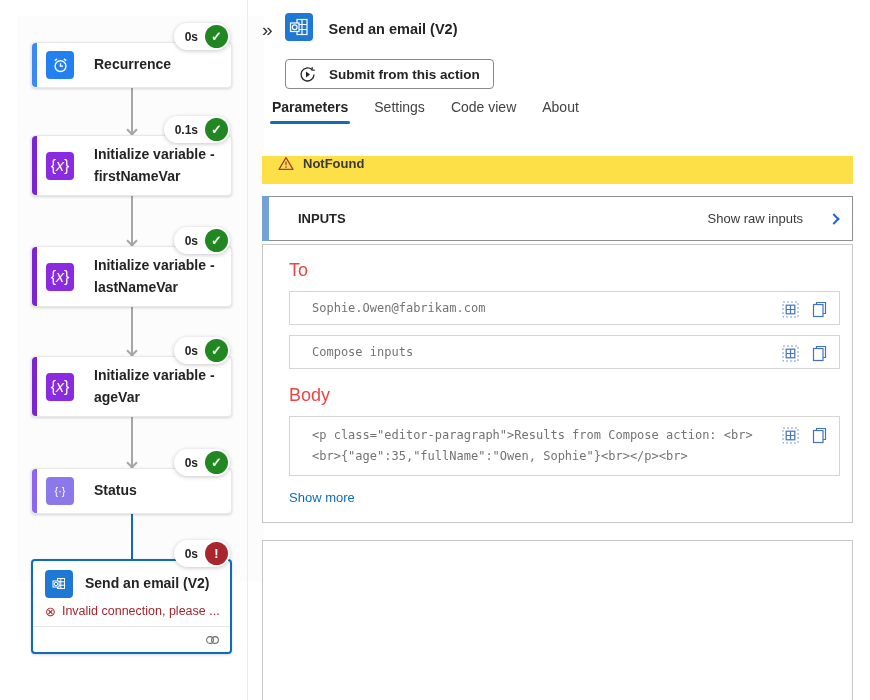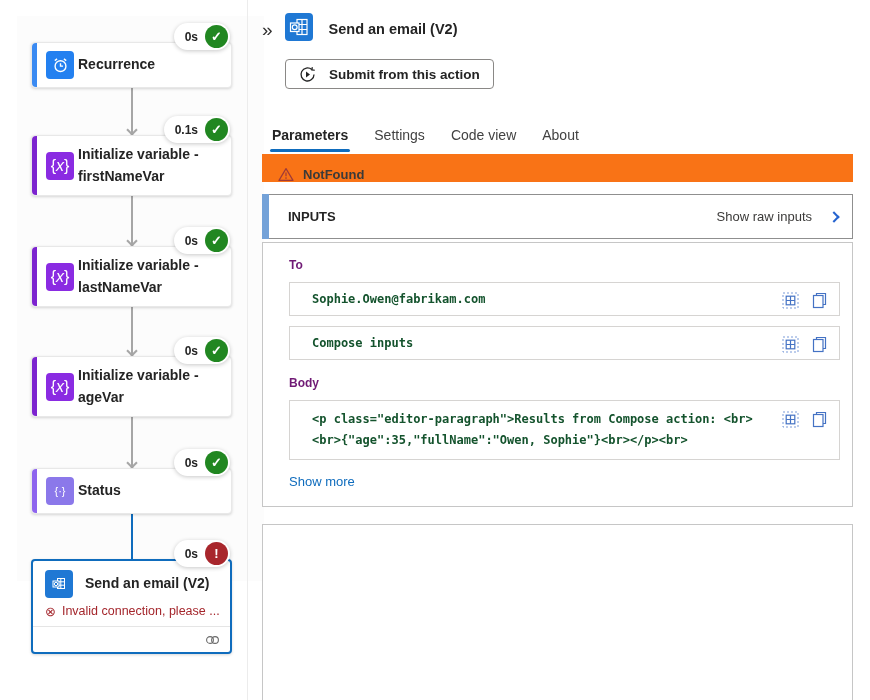--- a/index.html
+++ b/index.html
@@ -10,21 +10,21 @@
   .canvas { position:absolute; left:0; top:16px; width:247px; height:565px; background:#fcfcfc;margin-left:17px; }
   .v-divider { position:absolute; left:247px; top:0; width:1px; height:700px; background:#ececec; }
 
   .edge { position:absolute; left:114px; width:2px; background:#a6a6a6; }
   .edge .arrow { position:absolute; bottom:1px; left:-3px; width:8px; height:8px;
     border-right:2px solid #a6a6a6; border-bottom:2px solid #a6a6a6; transform:rotate(45deg); }
   .edge.blue { background:#0f6cbd; width:2px; }
 
   .node-wrap { position:absolute; left:14px; width:201px; }
   .node-card { position:relative; background:#fff; border:1px solid #e8e8e8; border-radius:4px;
-    box-shadow:0 1px 3px rgba(0,0,0,.16); display:flex; align-items:center; padding:8px 10px 8px 14px; gap:4px; }
+    box-shadow:0 1px 3px rgba(0,0,0,.16); display:flex; align-items:center; padding:8px 10px 8px 14px; gap:20px; }
   .node-card .accent { position:absolute; left:0; top:0; bottom:0; width:5px; border-radius:4px 0 0 4px; }
   .node-icon { flex:0 0 28px; width:28px; height:28px; border-radius:4px; display:flex; align-items:center;
     justify-content:center; color:#fff; }
   .node-icon.glyph::before { font-size:11px; font-style:italic; letter-spacing:0; }
   .node-label { font-size:14px; font-weight:700; color:#242424; line-height:1.55; width:145px; }
 
   .badge { position:absolute; top:-19px; right:2px; height:27px; background:#fff; border-radius:14px;
     box-shadow:0 1px 4px rgba(0,0,0,.22); display:flex; align-items:center; padding:2px 2px 2px 11px; gap:7px; z-index:3; }
   .badge-time { font-size:12px; font-weight:700; color:#242424; }
   .status-circle { width:23px; height:23px; border-radius:50%; display:flex; align-items:center;
@@ -47,47 +47,47 @@
   .panel { position:absolute; left:262px; top:0; width:591px; }
   .panel-header { display:flex; align-items:center; margin-top:13px; }
   .collapse-ic { font-size:19px; color:#323130; line-height:1; cursor:pointer; }
   .outlook-ic { margin-left:12px; }
   .panel-title { margin-left:16px; font-size:14.5px; font-weight:700; color:#242424; }
 
   .submit-btn { margin:14px 0 0 23px; display:inline-flex; align-items:center; gap:13px; background:#fff;
     border:1px solid #8a8886; border-radius:4px; height:30px; padding:0 13px; font-size:13.5px;
     font-weight:700; color:#242424; cursor:pointer; font-family:inherit; }
 
-  .tabs { display:flex; gap:26px; margin:38px 0 0 10px; }
+  .tabs { display:flex; gap:26px; margin:10px 0 0 10px; }
   .tab { position:relative; font-size:14px; color:#424242; padding-bottom:9px; cursor:pointer; }
   .tab.active { font-weight:700; color:#242424; }
   .tab.active::after { content:""; position:absolute; left:-2px; right:-2px; bottom:0; height:3px;
     background:#0f6cbd; border-radius:2px; }
 
-  .banner { margin-top:2px; height:28px; background:#f97316; display:flex; align-items:flex-end;
+  .banner { margin-top:32px; height:28px; background:#fde047; display:flex; align-items:flex-start;
     gap:9px; padding-left:16px; }
   .banner-text { font-size:13px; font-weight:700; color:#3b3a39; }
 
   .section { margin-top:12px; }
   .section.outputs { margin-top:17px; }
   .sec-header { position:relative; border:1px solid #8f8f8f; background:#fff; height:45px;
     display:flex; align-items:center; justify-content:space-between; padding:0 14px 0 19px; }
   .sec-accent { position:absolute; left:-1px; top:-1px; bottom:-1px; width:7px; background:#74a2d8; }
-  .sec-title { font-size:13px; font-weight:700; color:#242424; margin-left:6px; }
-  .sec-link { display:flex; align-items:center; gap:18px; font-size:13px; color:#3b3a39; cursor:pointer; }
+  .sec-title { font-size:13px; font-weight:700; color:#242424; margin-left:16px; }
+  .sec-link { display:flex; align-items:center; gap:27px; font-size:13px; color:#3b3a39; cursor:pointer; }
   .chev-right { width:8px; height:8px; border-top:2.5px solid #2563cf; border-right:2.5px solid #2563cf;
     transform:rotate(45deg); margin-top:1px; }
   .sec-body { margin-top:3px; border:1px solid #c6c6c6; background:#fff; padding:13px 12px 16px 26px; }
-  .field-label { font-size:12px; font-weight:700; color:#701a75; margin-top:16px; }
+  .field-label { font-size:18px; font-weight:400; color:#ef4444; margin-top:16px; }
   .field-label:first-child { margin-top:2px; }
   .field-box { margin-top:10px; border:1px solid #d6d4d2; display:flex; align-items:flex-start;
     padding:8px 12px 8px 22px; gap:12px; }
   .field-box.single { align-items:center; height:34px; padding-top:0; padding-bottom:0; }
-  .field-value { flex:1; font-family:"DejaVu Sans Mono", monospace; font-size:12px; color:#14532d;
-    line-height:1.75; white-space:pre-wrap; word-break:break-word;font-weight:bold; }
+  .field-value { flex:1; font-family:"DejaVu Sans Mono", monospace; font-size:12px; color:#737373;
+    line-height:1.75; white-space:pre-wrap; word-break:break-word; }
   .fb-icons { display:flex; align-items:center; gap:13px; padding-top:2px; }
   .fb-icons svg { display:block; cursor:pointer; }
   .show-more { margin-top:14px; font-size:13px; color:#0f6cbd; cursor:pointer; display:inline-block; }
 </style>
 </head>
 <body>
 
 <div class="app">
 
   <div class="canvas">

